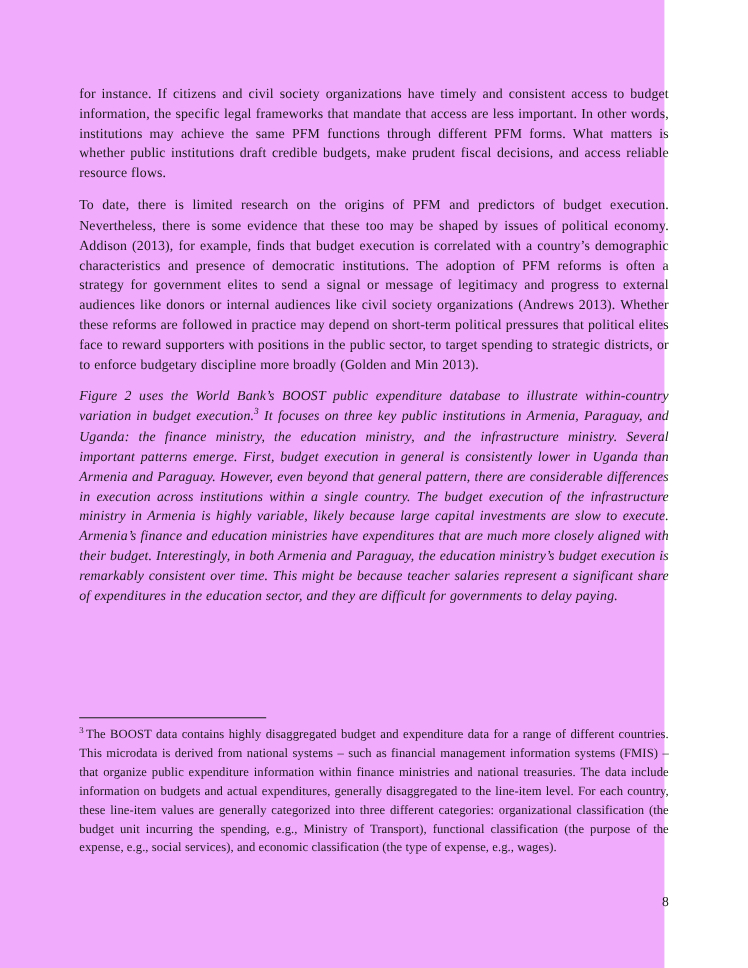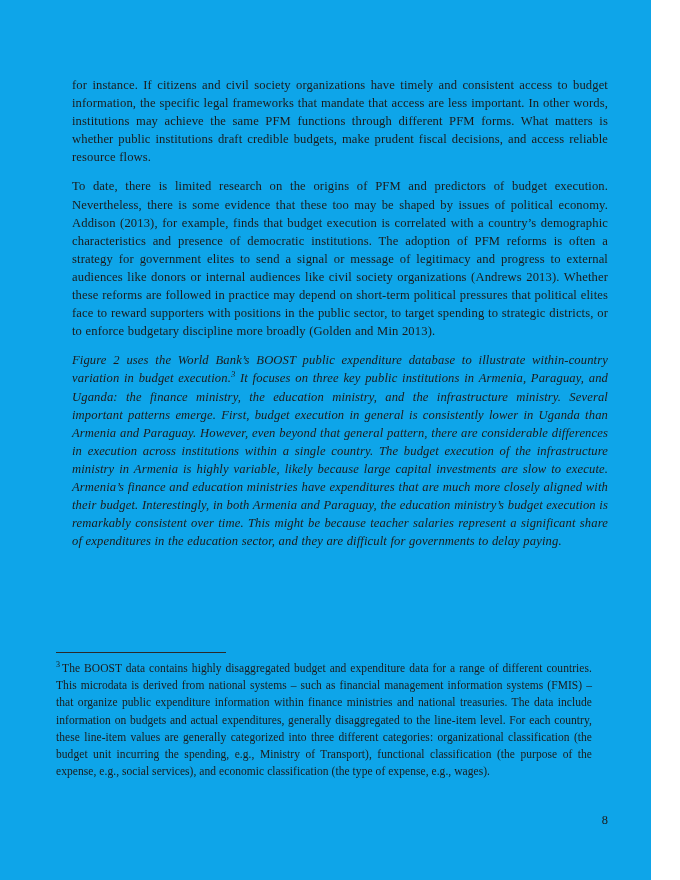--- a/index.html
+++ b/index.html
@@ -13,23 +13,23 @@
     position: relative;
     font-family: "Liberation Serif", "DejaVu Serif", serif;
     color: #1b1b1b;
     overflow: hidden;
   }
 
   .page {
     position: absolute;
     left: 0;
     top: 0;
-    width: 651px;
+    width: 604px;
     height: 880px;
-    background: #0ea5e9;
+    background: #f0abfc;
   }
 
   .content {
     position: absolute;
     left: 72px;
     top: 76px;
     width: 536px;
   }
 
   p.body-para {
@@ -48,21 +48,21 @@
   }
 
   sup.fn-ref {
     font-size: 0.68em;
     vertical-align: super;
     line-height: 0;
   }
 
   .footnote-block {
     position: absolute;
-    left: 56px;
+    left: 72px;
     top: 652px;
     width: 536px;
   }
 
   .footnote-rule {
     width: 170px;
     height: 0;
     border-top: 1px solid #2a2a2a;
     margin: 0 0 7px 0;
   }

